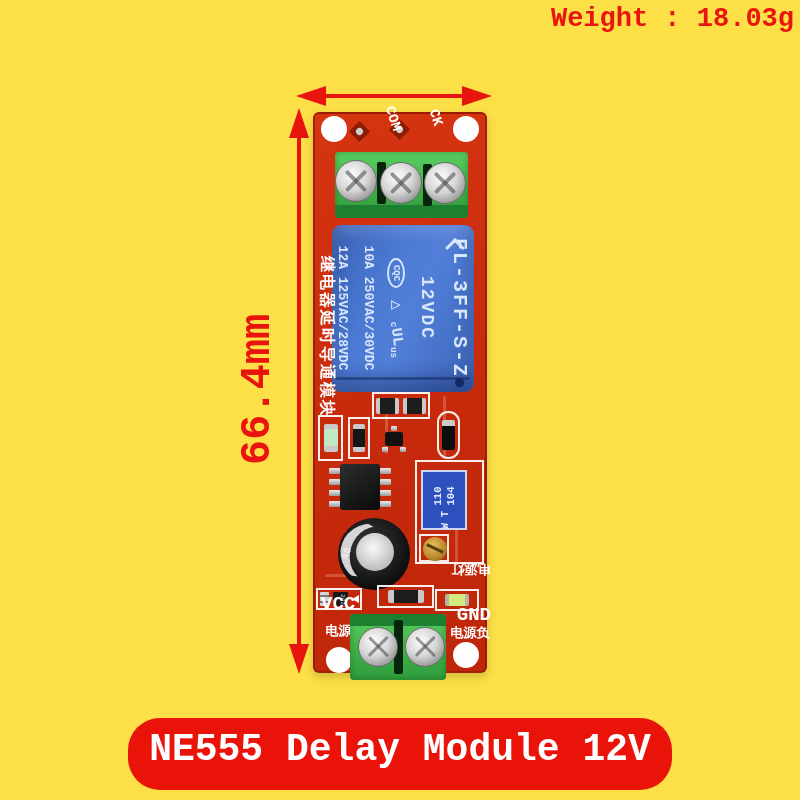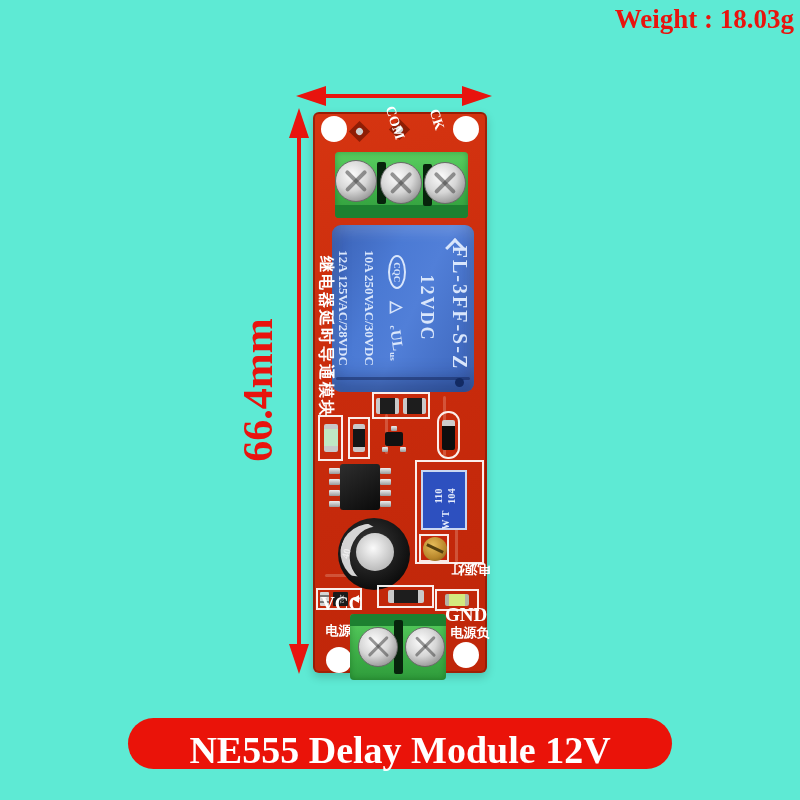--- a/index.html
+++ b/index.html
@@ -1,33 +1,33 @@
 <!DOCTYPE html>
 <html><head>
 <meta charset="utf-8">
 <style>
   html,body{margin:0;padding:0;background:#fff;}
-  .stage{position:relative;width:800px;height:800px;background:#5eead4;overflow:hidden;
-         font-family:Liberation Serif, serif;}
+  .stage{position:relative;width:800px;height:800px;background:#fde047;overflow:hidden;
+         font-family:Liberation Mono, monospace;}
   .abs{position:absolute;}
   
   .weight{left:538px;top:4px;width:256px;font-size:27px;font-weight:bold;color:#e8140e;text-align:right;}
   .dimw-label{left:300px;top:42px;width:180px;text-align:center;font-size:42px;font-weight:bold;color:#e8140e;}
   .dimw-arrow{left:296px;top:84px;width:196px;height:24px;}
   .dimw-line{position:absolute;left:22px;right:22px;top:10px;height:4px;background:#e8140e;}
   .ah-left{position:absolute;left:0;top:2px;width:0;height:0;border-top:10px solid transparent;border-bottom:10px solid transparent;border-right:30px solid #e8140e;}
   .ah-right{position:absolute;right:0;top:2px;width:0;height:0;border-top:10px solid transparent;border-bottom:10px solid transparent;border-left:30px solid #e8140e;}
   .dimh-arrow{left:287px;top:108px;width:24px;height:566px;}
   .dimh-line{position:absolute;top:24px;bottom:24px;left:10px;width:4px;background:#e8140e;}
   .ah-up{position:absolute;top:0;left:2px;width:0;height:0;border-left:10px solid transparent;border-right:10px solid transparent;border-bottom:30px solid #e8140e;}
   .ah-down{position:absolute;bottom:0;left:2px;width:0;height:0;border-left:10px solid transparent;border-right:10px solid transparent;border-top:30px solid #e8140e;}
   .dimh-label{left:183px;top:368px;width:150px;height:44px;line-height:44px;text-align:center;
               font-size:42px;font-weight:bold;color:#e8140e;transform:rotate(-90deg);}
   
-  .banner{left:128px;top:718px;width:544px;height:51px;border-radius:32px;background:#ea1309;}
+  .banner{left:128px;top:718px;width:544px;height:72px;border-radius:32px;background:#ea1309;}
   .banner-text{position:absolute;inset:0;text-align:center;line-height:64px;font-size:38px;font-weight:bold;color:#ffffff;}
   
   .pcb{left:313px;top:112px;width:174px;height:561px;background:linear-gradient(160deg,#d63511 0%,#c92b0c 45%,#bf2609 100%);
        border:2px solid rgba(125,22,4,.6);border-radius:6px;box-sizing:border-box;box-shadow:0 4px 10px rgba(0,0,0,.18);}
   .hole{position:absolute;width:26px;height:26px;border-radius:50%;background:#ffffff;}
   .pad-d{position:absolute;width:15px;height:15px;background:#8f1d05;transform:rotate(45deg);}
   .pad-d::after{content:"";position:absolute;left:4px;top:4px;width:7px;height:7px;border-radius:50%;background:#cfcfcf;}
   .tlabel{position:absolute;width:24px;font-size:14px;font-weight:bold;color:#ffffff;transform:rotate(72deg);}
   .trace{position:absolute;background:rgba(255,235,225,.22);border-radius:2px;}
   
@@ -93,21 +93,21 @@
   .ecap-stripe{position:absolute;left:2px;top:6px;width:62px;height:58px;border-radius:50%;
         border-left:10px solid rgba(245,245,245,.85);border-top:2px solid transparent;border-bottom:2px solid transparent;transform:rotate(18deg);}
   .ecap-top{position:absolute;left:18px;top:15px;width:38px;height:38px;border-radius:50%;
         background:radial-gradient(circle at 45% 40%,#fafafa,#b5b5b5 80%);}
   .ecap-mark{position:absolute;left:3px;top:30px;font-size:10px;font-weight:bold;color:#eee;transform:rotate(-75deg);}
   
   .pwrled-label{position:absolute;left:133px;top:448px;width:46px;height:16px;transform:rotate(180deg);
         font-size:13px;font-weight:bold;color:#fff;text-align:center;}
   .vcc{position:absolute;left:6px;top:479px;width:50px;text-align:left;font-size:19px;font-weight:bold;color:#fff;}
   .vcc-sub{position:absolute;left:2px;top:508px;width:56px;text-align:center;font-size:13px;font-weight:bold;color:#fff;}
-  .gnd{position:absolute;left:130px;top:490px;width:46px;text-align:left;font-size:19px;font-weight:bold;color:#fff;}
+  .gnd{position:absolute;left:130px;top:490px;width:46px;text-align:right;font-size:19px;font-weight:bold;color:#fff;}
   .gnd-sub{position:absolute;left:128px;top:510px;width:54px;text-align:center;font-size:13px;font-weight:bold;color:#fff;}
   .smd202{width:15px;height:14px;background:#1a1a1a;border-radius:1px;position:relative;}
   .smd202 span{position:absolute;left:4px;top:4px;font-size:6px;color:#cfcfcf;transform:rotate(90deg);}
   .cap-s{width:9px;height:14px;border-radius:1px;background:linear-gradient(180deg,#d5d5d5 0 3px,#777 3px 5px,#d5d5d5 5px 9px,#777 9px 11px,#d5d5d5 11px);}
   .diode-sym{width:0;height:0;border-top:4px solid transparent;border-bottom:4px solid transparent;border-right:7px solid #fff;}
   .res-h{width:36px;height:13px;border-radius:2px;background:linear-gradient(90deg,#c9c9c9 0 6px,#1d1d1d 6px 30px,#c9c9c9 30px);}
   .led2{width:24px;height:12px;border-radius:2px;background:linear-gradient(90deg,#b5b5a5 0 4px,#d3ea7e 4px 20px,#b5b5a5 20px);}
 </style>
 </head>
 <body>

